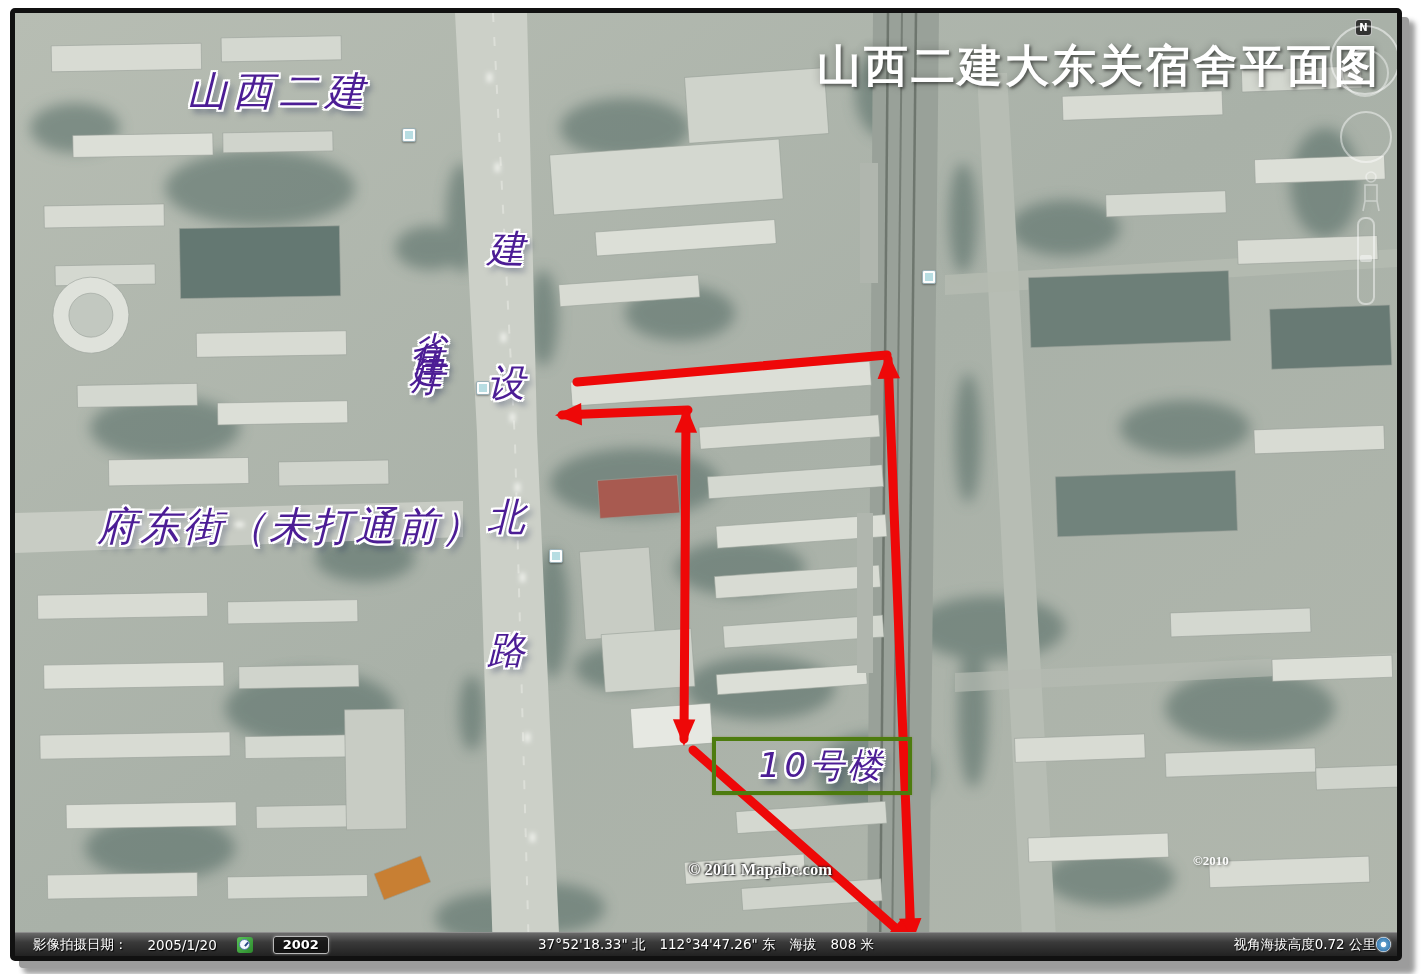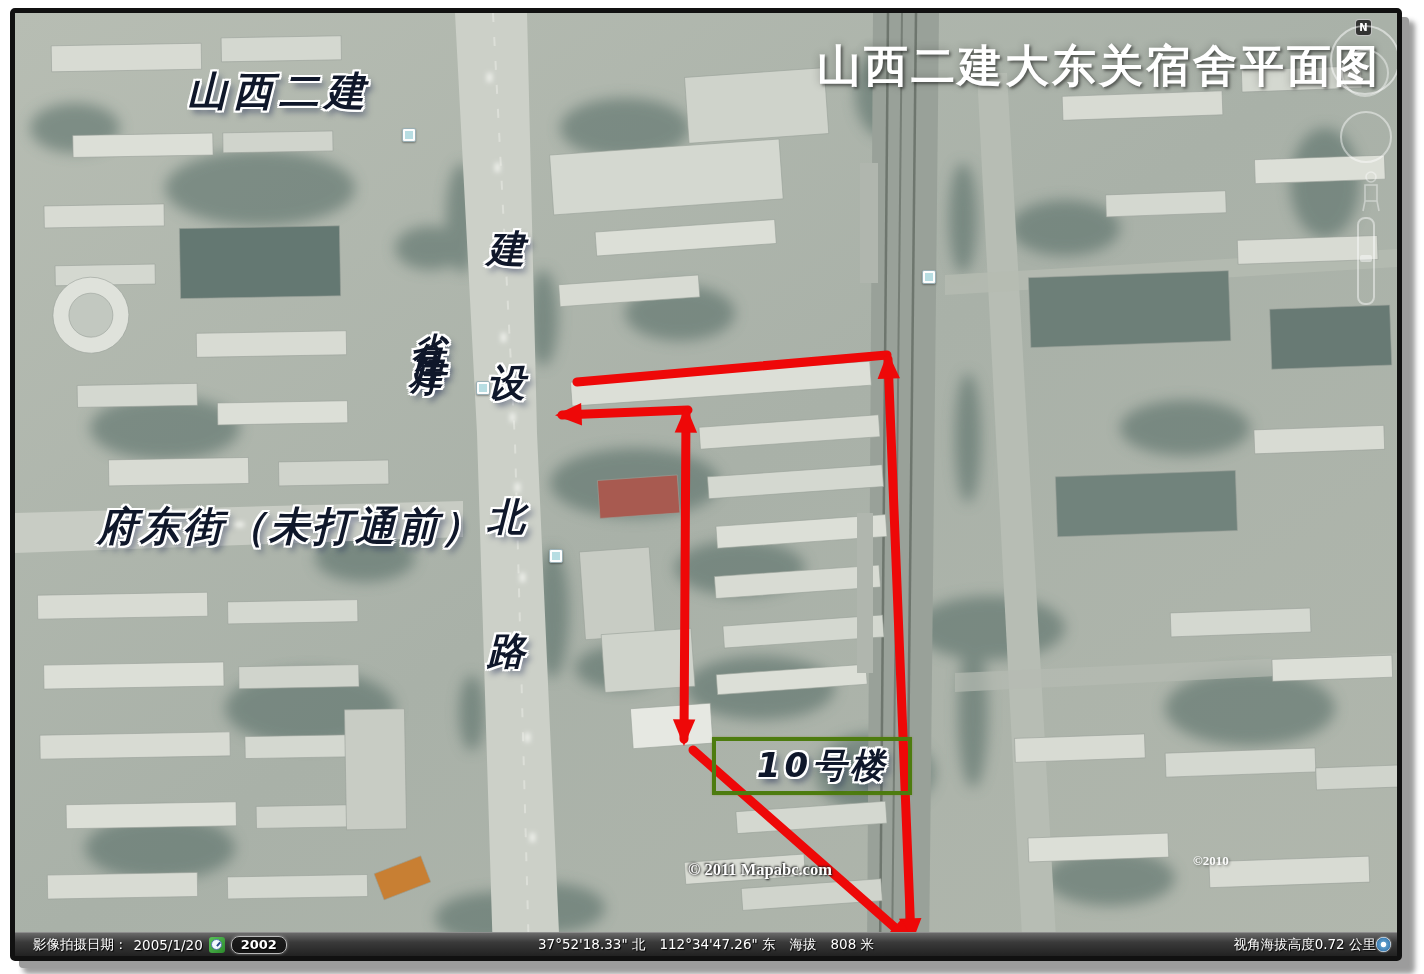--- a/index.html
+++ b/index.html
@@ -6,21 +6,21 @@
   #stage{position:relative;width:1424px;height:974px;overflow:hidden;background:#ffffff;
          font-family:"DejaVu Sans",sans-serif;}
   
   #frame{position:absolute;left:10px;top:8px;width:1382px;height:943px;
          border:5px solid #111;border-radius:5px;
          box-shadow:8px 8px 0 -1px #9c9c9c, 13px 13px 5px rgba(40,40,40,.45);
          overflow:hidden;background:#aab2a9;}
   #map{position:absolute;inset:0;}
   .sat{position:absolute;left:0;top:0;width:100%;height:100%;display:block;}
   
-  .blue-label{position:absolute;color:#0f172a;font-weight:bold;font-style:italic;
+  .blue-label{position:absolute;color:#4c1d95;font-weight:normal;font-style:italic;
     font-family:"DejaVu Sans",sans-serif;line-height:1.05;white-space:nowrap;
     text-shadow:-2px -2px 0 #fff,2px -2px 0 #fff,-2px 2px 0 #fff,2px 2px 0 #fff,
       -2px 0 0 #fff,2px 0 0 #fff,0 -2px 0 #fff,0 2px 0 #fff,4px 5px 6px rgba(10,20,70,.55);text-align:center;}
   .vert{writing-mode:vertical-rl;}
   #company-label{left:172px;top:57px;font-size:40px;letter-spacing:6px;}
   #road-label{left:470px;top:186px;font-size:38px;letter-spacing:134px;}
   #agency-label{left:394px;top:292px;font-size:34px;letter-spacing:11px;}
   #street-label{left:82px;top:492px;font-size:40px;letter-spacing:3px;}
   #page-title{position:absolute;left:802px;top:24px;width:545px;color:#fff;font-weight:bold;
     font-size:44px;letter-spacing:3px;white-space:nowrap;
@@ -54,25 +54,25 @@
     background:rgba(255,255,255,.45);border-radius:2px;}
   
   .poi{position:absolute;width:12px;height:12px;background:#fdfdfd;border:1px solid #9ab0b6;
     border-radius:2px;box-shadow:0 1px 2px rgba(0,0,0,.35);}
   .poi::after{content:"";position:absolute;left:2px;top:2px;right:2px;bottom:2px;background:#b7dde2;}
   
   #statusbar{position:absolute;left:0;right:0;bottom:0;height:23px;
     background:linear-gradient(#6a6a6a,#3a3a3a 40%,#222);border-top:1px solid #8d8d8d;
     color:#fff;font-size:13.5px;display:flex;align-items:center;
     text-shadow:1px 1px 1px #000;}
-  #sb-left{display:flex;align-items:center;margin-left:18px;gap:6px;white-space:nowrap;}
+  #sb-left{display:flex;align-items:center;margin-left:18px;gap:20px;white-space:nowrap;}
   #sb-center{position:absolute;left:50%;transform:translateX(-50%);display:flex;gap:14px;
     white-space:nowrap;align-items:center;}
   #sb-right{position:absolute;right:6px;display:flex;align-items:center;white-space:nowrap;}
-  #year-box{border:1px solid #b9b9b9;border-radius:8px;background:rgba(15,15,15,.75);
+  #year-box{border:1px solid #b9b9b9;border-radius:3px;background:rgba(15,15,15,.75);
     padding:0 9px;font-weight:bold;font-size:13px;line-height:16px;
     box-shadow:0 0 3px rgba(255,255,255,.35);cursor:pointer;}
   #clock-icon{width:16px;height:16px;border-radius:3px;position:relative;
     background:linear-gradient(135deg,#58c158,#2c8a2c);cursor:pointer;}
   #clock-icon::before{content:"";position:absolute;left:2.5px;top:2.5px;width:11px;height:11px;
     background:#f4f8ff;border-radius:50%;border:1px solid #5577aa;box-sizing:border-box;}
   #clock-icon::after{content:"";position:absolute;left:7px;top:4.5px;width:1.5px;height:5px;
     background:#2a4a88;transform-origin:bottom;transform:rotate(40deg);}
   #eye-alt-icon{width:15px;height:15px;border-radius:50%;
     background:radial-gradient(circle,#ffffff 22%,#5a9ac8 30%,#3f7fb4 62%,#e8f2fa 68%);

